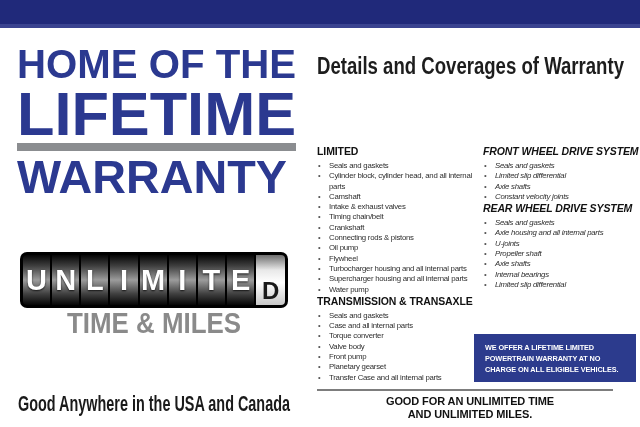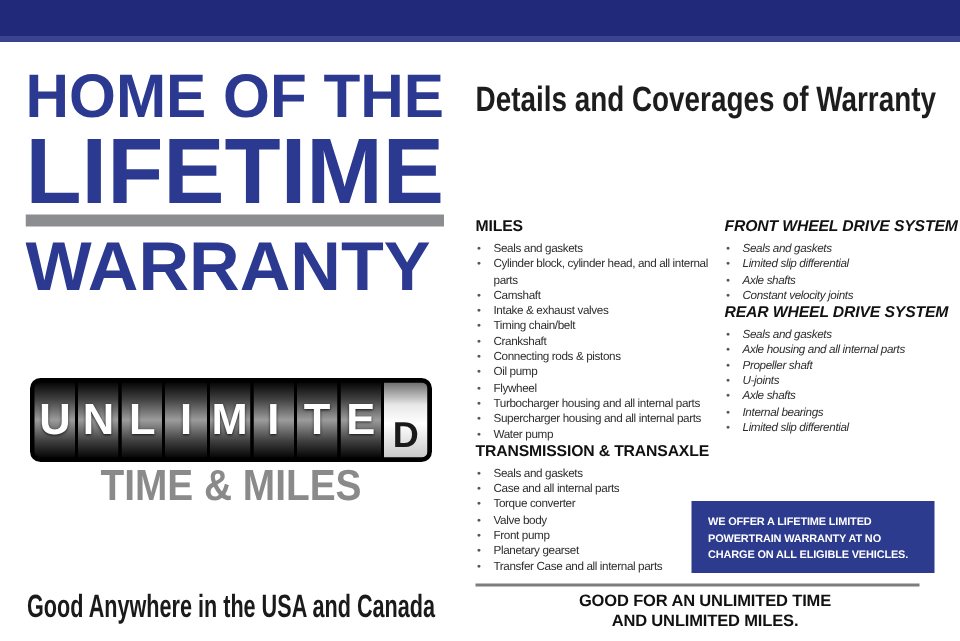--- a/index.html
+++ b/index.html
@@ -68,21 +68,21 @@
   }
   ul.coverage-list{list-style:none;margin:0;padding:0;}
   ul.coverage-list li{
     position:relative;padding-left:12px;margin:0;
     font-size:7.8px;letter-spacing:-0.25px;line-height:10.3px;color:var(--body-gray);
   }
   ul.coverage-list li::before{
     content:"\2022";position:absolute;left:1px;top:0;color:#555;font-size:7.5px;
   }
   .offer-box{
-    position:absolute;left:461px;top:334px;width:162px;height:48px;box-sizing:border-box;
+    position:absolute;left:474px;top:334px;width:162px;height:48px;box-sizing:border-box;
     background:var(--offer-box-blue);color:#fff;
     padding:8px 6px 8px 11px;
     font-size:7.3px;font-weight:bold;letter-spacing:-0.1px;line-height:11px;
     white-space:pre-line;
   }
   .divider-line{position:absolute;left:317px;top:389px;width:296px;height:2px;background:#7d7d7d;}
   .footer-note{
     position:absolute;left:350px;top:395px;width:240px;text-align:center;
     font-size:11px;font-weight:bold;line-height:12.5px;color:#111;
     letter-spacing:-0.1px;white-space:pre-line;
@@ -125,21 +125,21 @@
     <text class="tagline-txt" x="0" y="21" font-size="21.5" textLength="272" lengthAdjust="spacingAndGlyphs">Good Anywhere in the USA and Canada</text>
   </svg>
 
   <svg class="title-svg" width="308" height="30" viewBox="0 0 308 30">
     <text class="title-txt" x="0" y="22" font-size="23.5" textLength="307" lengthAdjust="spacingAndGlyphs">Details and Coverages of Warranty</text>
   </svg>
 
 
   <div class="col-left">
     <div class="section">
-      <h3 class="section-heading">MILES</h3>
+      <h3 class="section-heading">LIMITED</h3>
       <ul class="coverage-list">
           <li>Seals and gaskets</li>
           <li>Cylinder block, cylinder head, and all internal parts</li>
           <li>Camshaft</li>
           <li>Intake &amp; exhaust valves</li>
           <li>Timing chain/belt</li>
           <li>Crankshaft</li>
           <li>Connecting rods &amp; pistons</li>
           <li>Oil pump</li>
           <li>Flywheel</li>
@@ -170,22 +170,22 @@
           <li>Limited slip differential</li>
           <li>Axle shafts</li>
           <li>Constant velocity joints</li>
         </ul>
     </div>
     <div class="section">
       <h3 class="section-heading">REAR WHEEL DRIVE SYSTEM</h3>
       <ul class="coverage-list">
           <li>Seals and gaskets</li>
           <li>Axle housing and all internal parts</li>
+          <li>U-joints</li>
           <li>Propeller shaft</li>
-          <li>U-joints</li>
           <li>Axle shafts</li>
           <li>Internal bearings</li>
           <li>Limited slip differential</li>
         </ul>
     </div>
   </div>
 
   <div class="offer-box">WE OFFER A LIFETIME LIMITED
 POWERTRAIN WARRANTY AT NO
 CHARGE ON ALL ELIGIBLE VEHICLES.</div>

